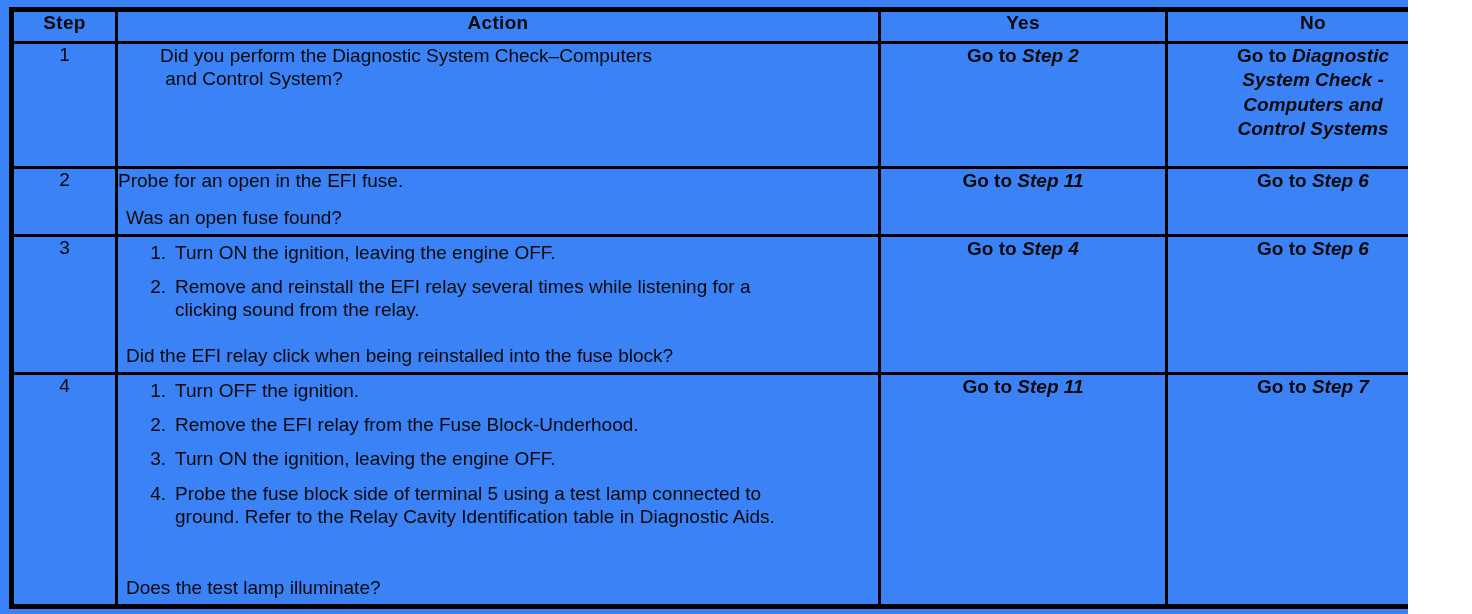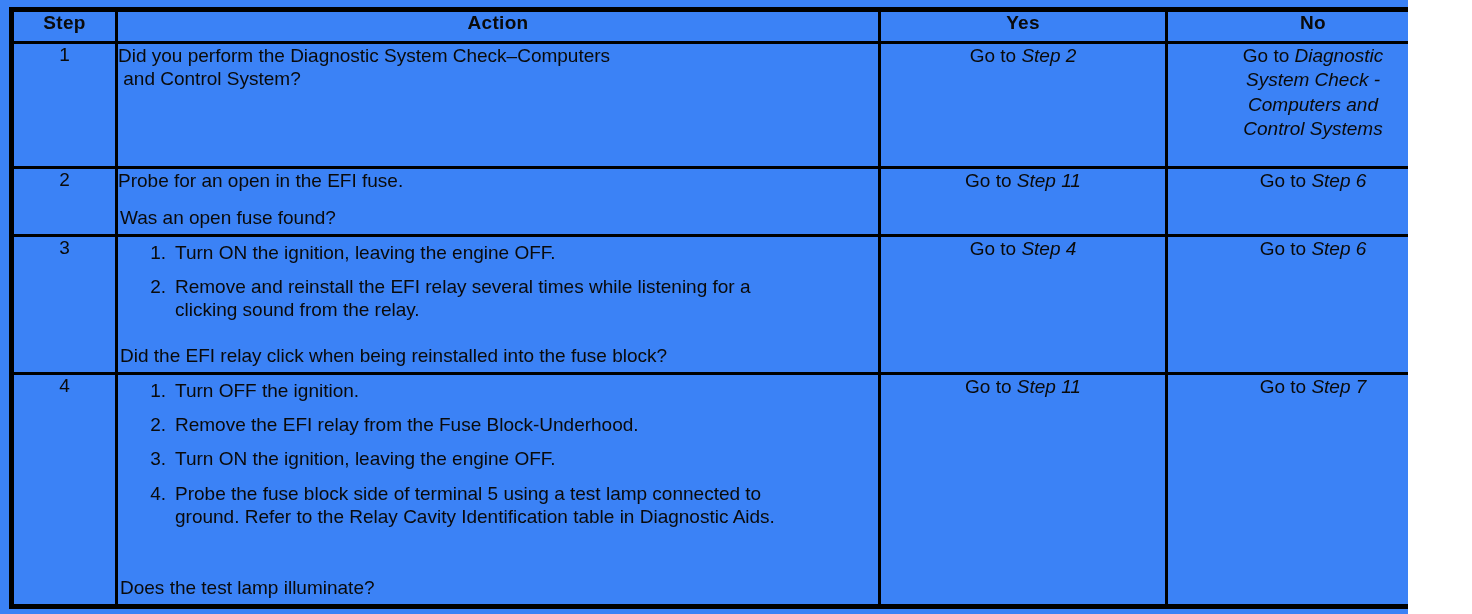--- a/index.html
+++ b/index.html
@@ -48,50 +48,50 @@
   td.step-cell {
     text-align: center;
     vertical-align: middle;
     font-size: 20px;
   }
   td.action-cell {
     position: relative;
     padding: 6px 10px 30px 8px;
     line-height: 1.22;
   }
-  td.action-cell.no-q { padding-bottom: 6px; }
+  td.action-cell.no-q { padding-bottom: 6px; padding-left: 42px; }
   .intro {
     white-space: pre-wrap;
     margin-bottom: 4px;
   }
   .item {
     display: flex;
     margin: 4px 0 11px 22px;
   }
   .item .num {
     flex: 0 0 26px;
     text-align: right;
     padding-right: 9px;
   }
   .item .itext {
     max-width: 620px;
   }
   .question {
     position: absolute;
-    left: 2px;
+    left: 8px;
     bottom: 5px;
     white-space: nowrap;
   }
   td.yn-cell {
     vertical-align: bottom;
     text-align: center;
     padding: 4px 8px 7px 8px;
     line-height: 1.28;
   }
-  .goto { display: inline-block; max-width: 260px; }
+  .goto { display: inline-block; max-width: 260px; font-weight: bold; }
   .goto .ref { font-style: italic; }
   .goto.narrow { max-width: 178px; }
 
   
   .page::after {
     content: "";
     position: absolute;
     inset: 0;
     pointer-events: none;
     background: transparent;

